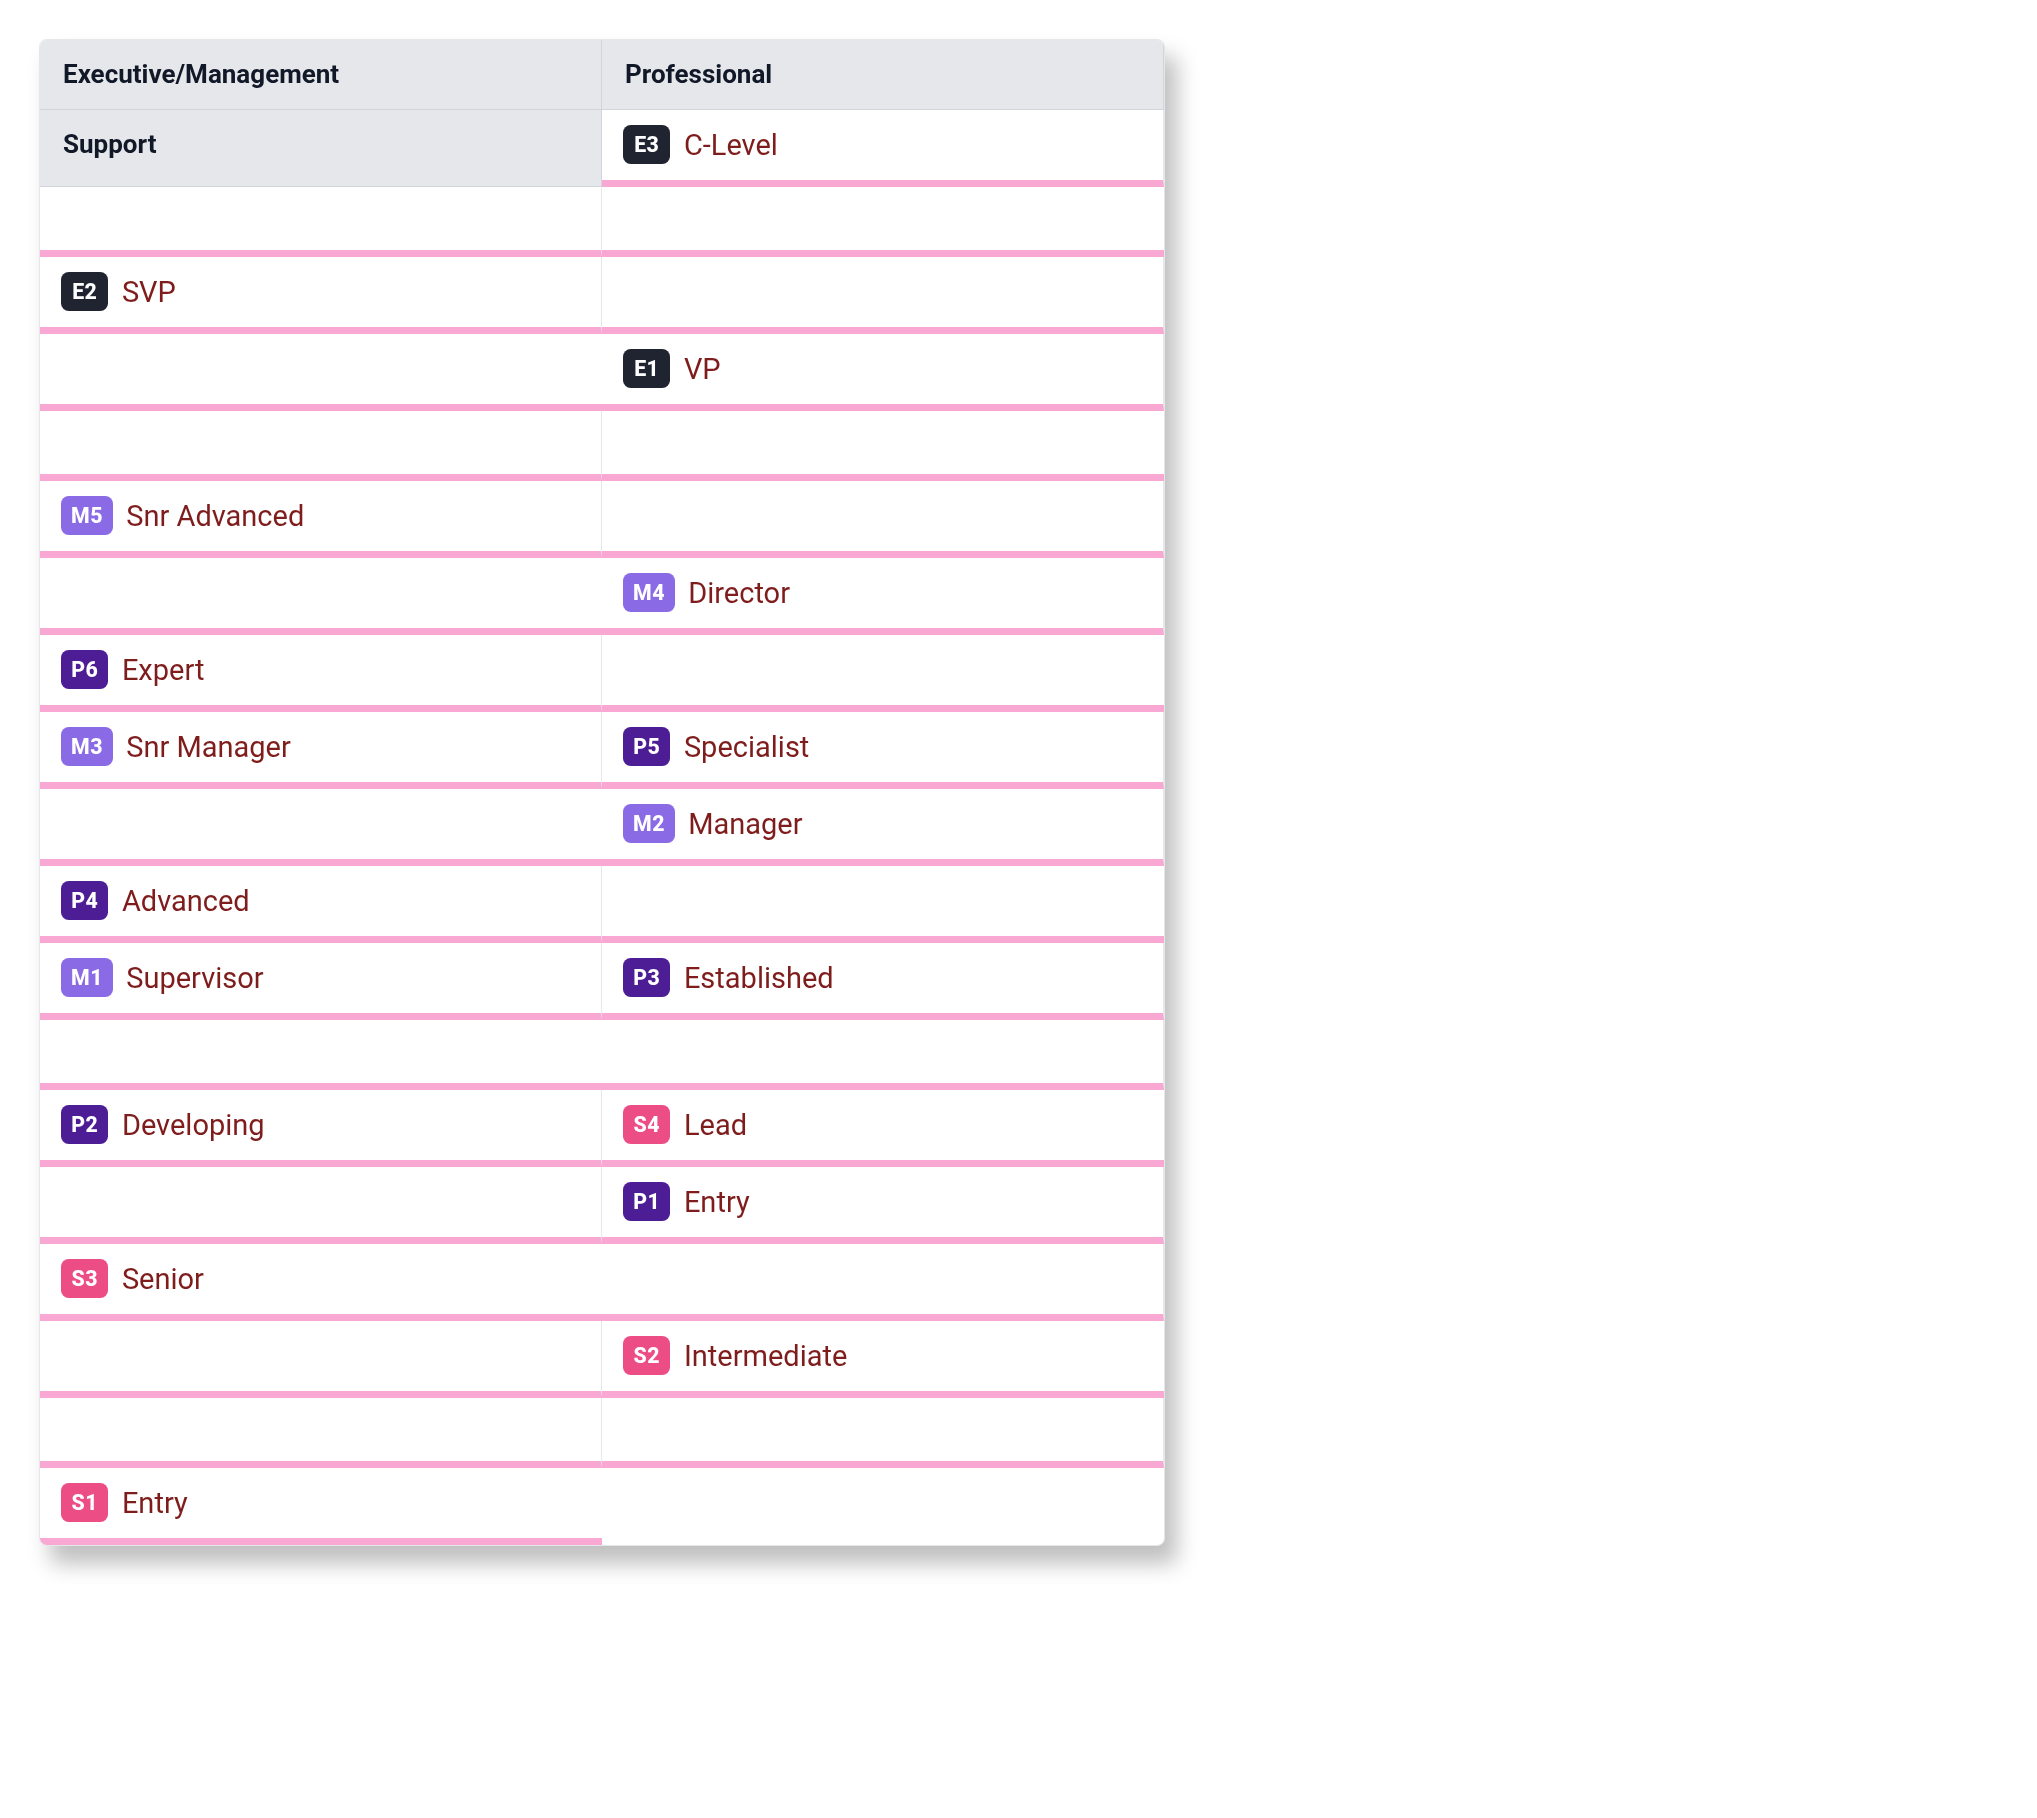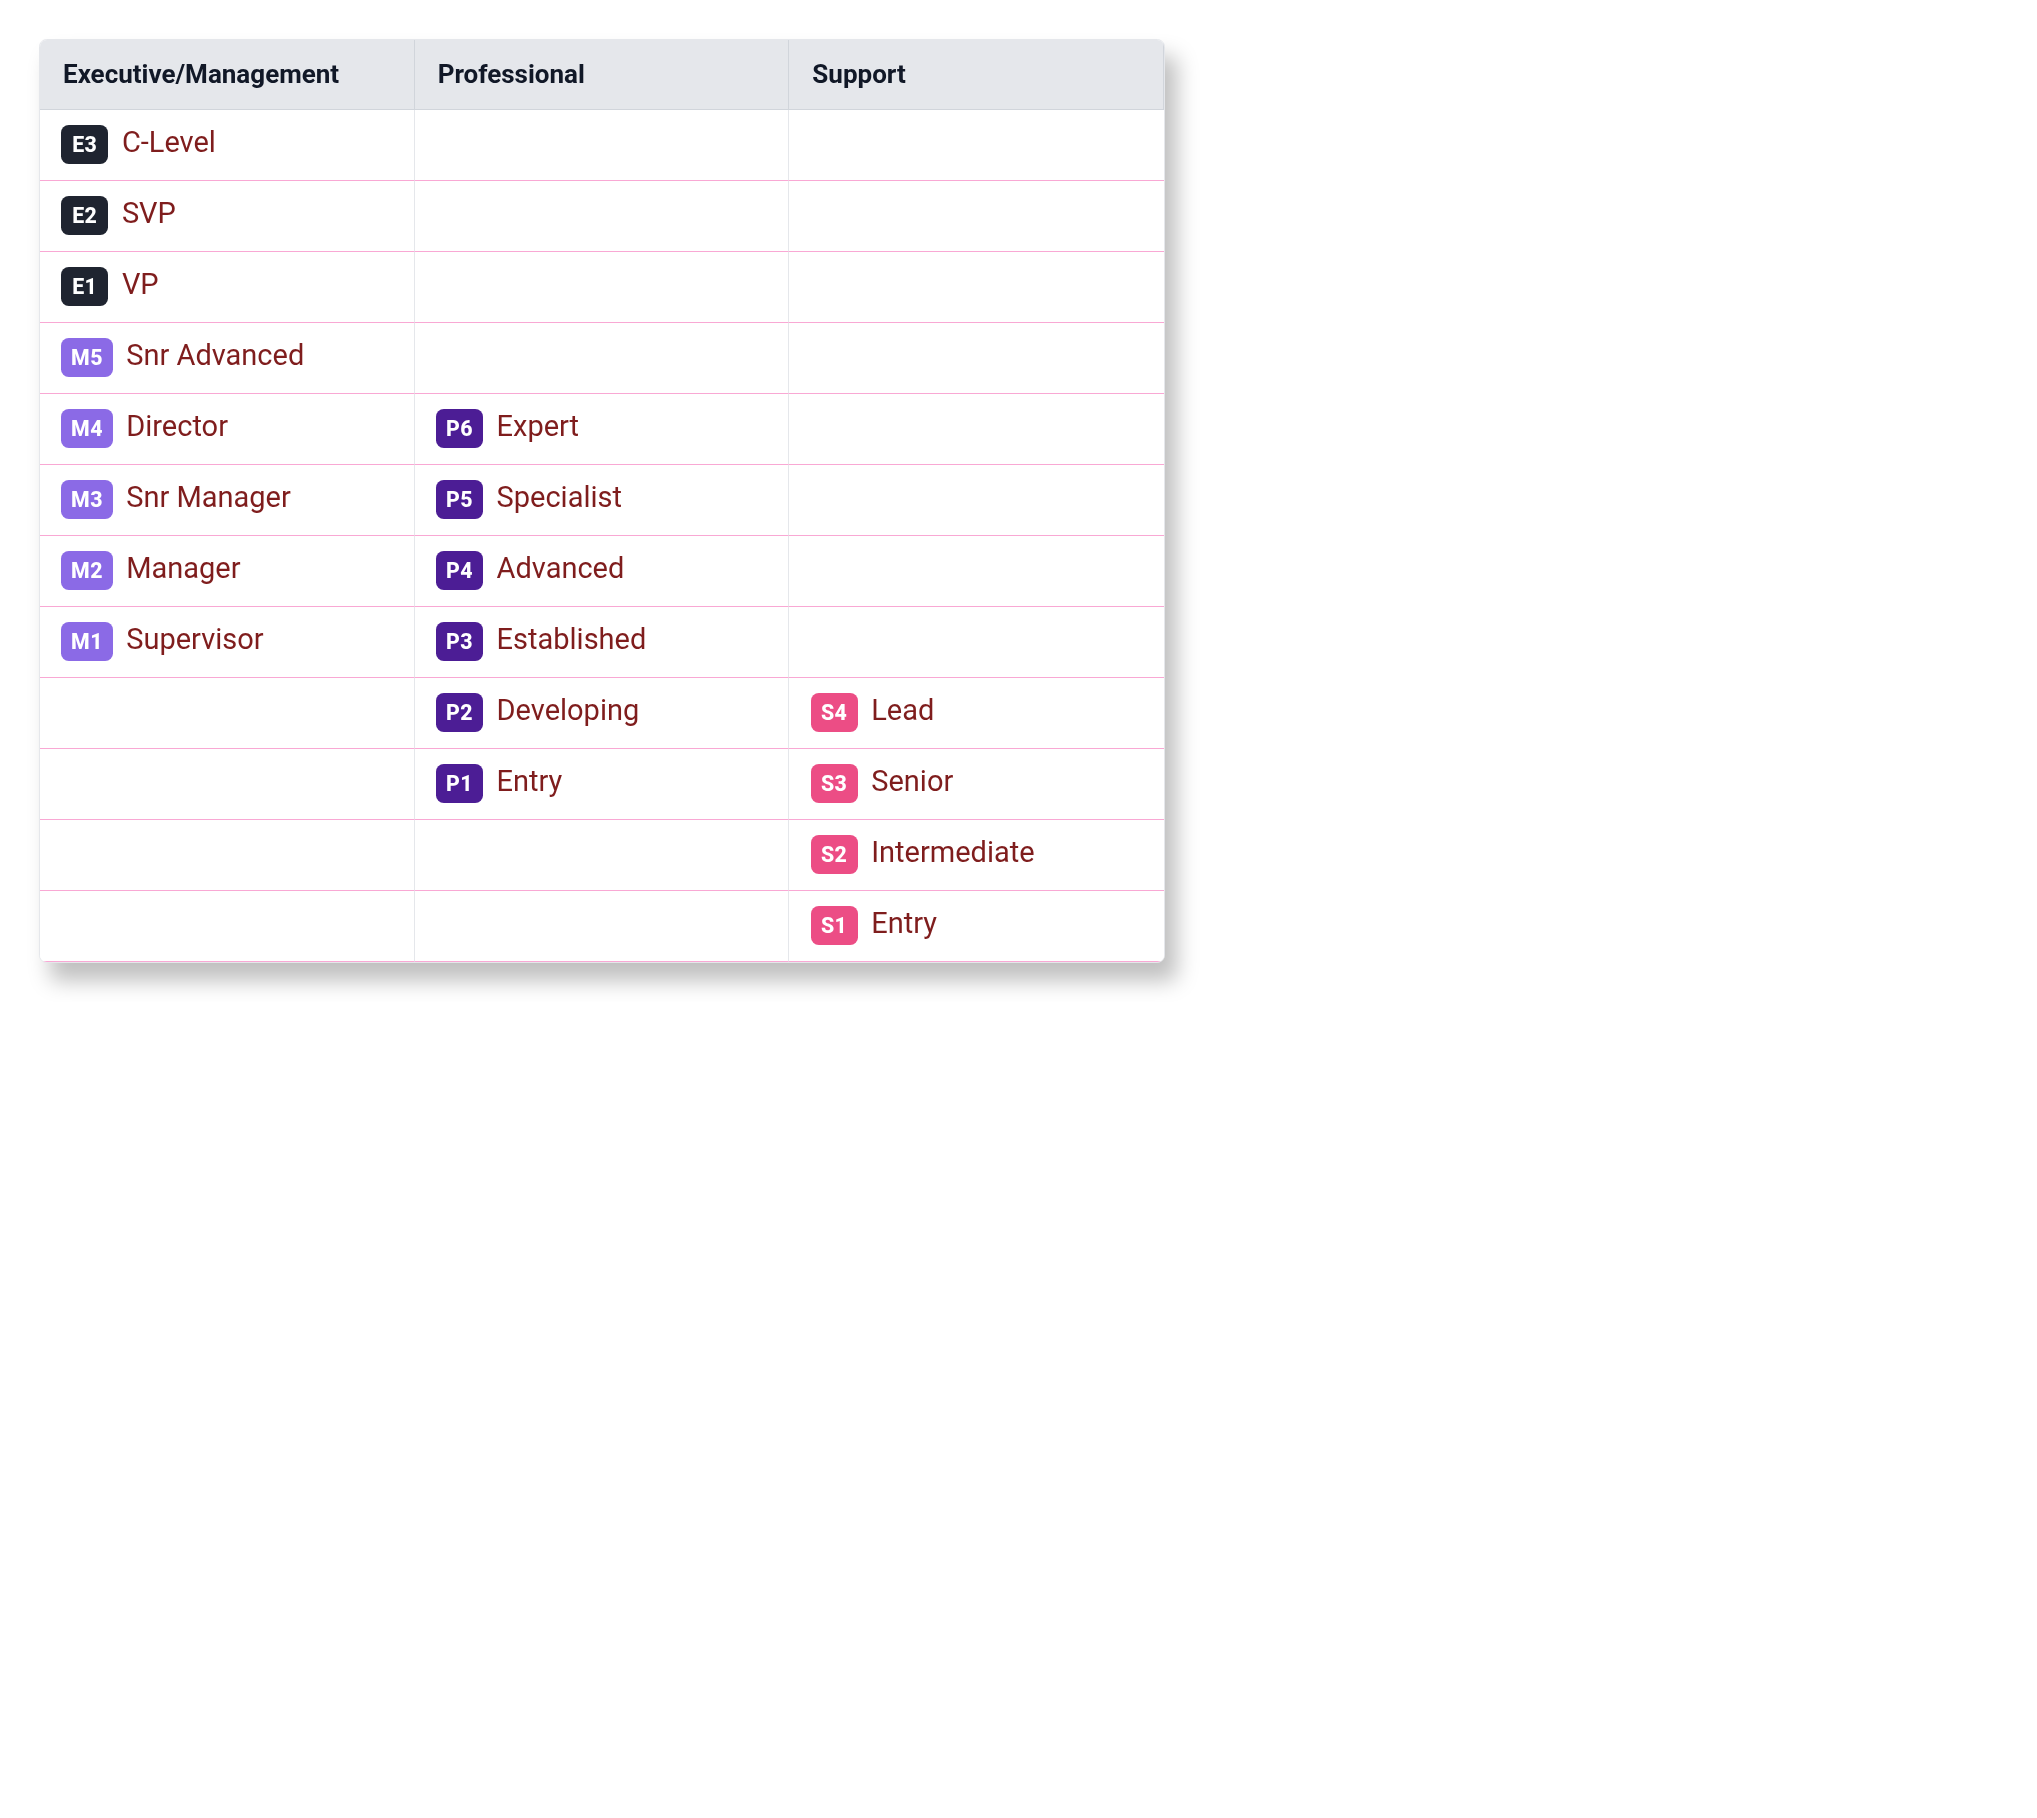--- a/index.html
+++ b/index.html
@@ -15,42 +15,42 @@
     .table-wrapper {
       width: 1126px;
       border: 1px solid #e5e7eb;
       border-radius: 7.8px;
       overflow: hidden;
       box-shadow: 11.6px 17.5px 21.3px rgba(0,0,0,0.25);
       background: #ffffff;
     }
     .table {
       display: grid;
-      grid-template-columns: 1fr 1fr 1fr;
+      grid-template-columns: 1fr 1fr;
       width: 100%;
     }
     .header-cell {
       background: #e5e7eb;
       padding: 19.4px 23px;
       font-weight: 700;
       font-size: 26px;
       color: #111827;
       border-right: 1px solid #d1d5db;
       border-bottom: 1px solid #d1d5db;
     }
     .header-cell:last-of-type {
       border-right: none;
     }
     .body-cell {
       background: #ffffff;
       padding: 15.5px 21.3px;
       border-right: 1px solid #e5e7eb;
-      border-bottom: 1px solid #f9a8d4;
+      border-bottom: 7px solid #f9a8d4;
       display: flex;
-      align-items: flex-start;
+      align-items: center;
       gap: 13.6px;
       min-height: 70px;
     }
     .body-cell.col-2-end {
       border-right: none;
     }
     .badge {
       display: inline-flex;
       align-items: center;
       justify-content: center;

